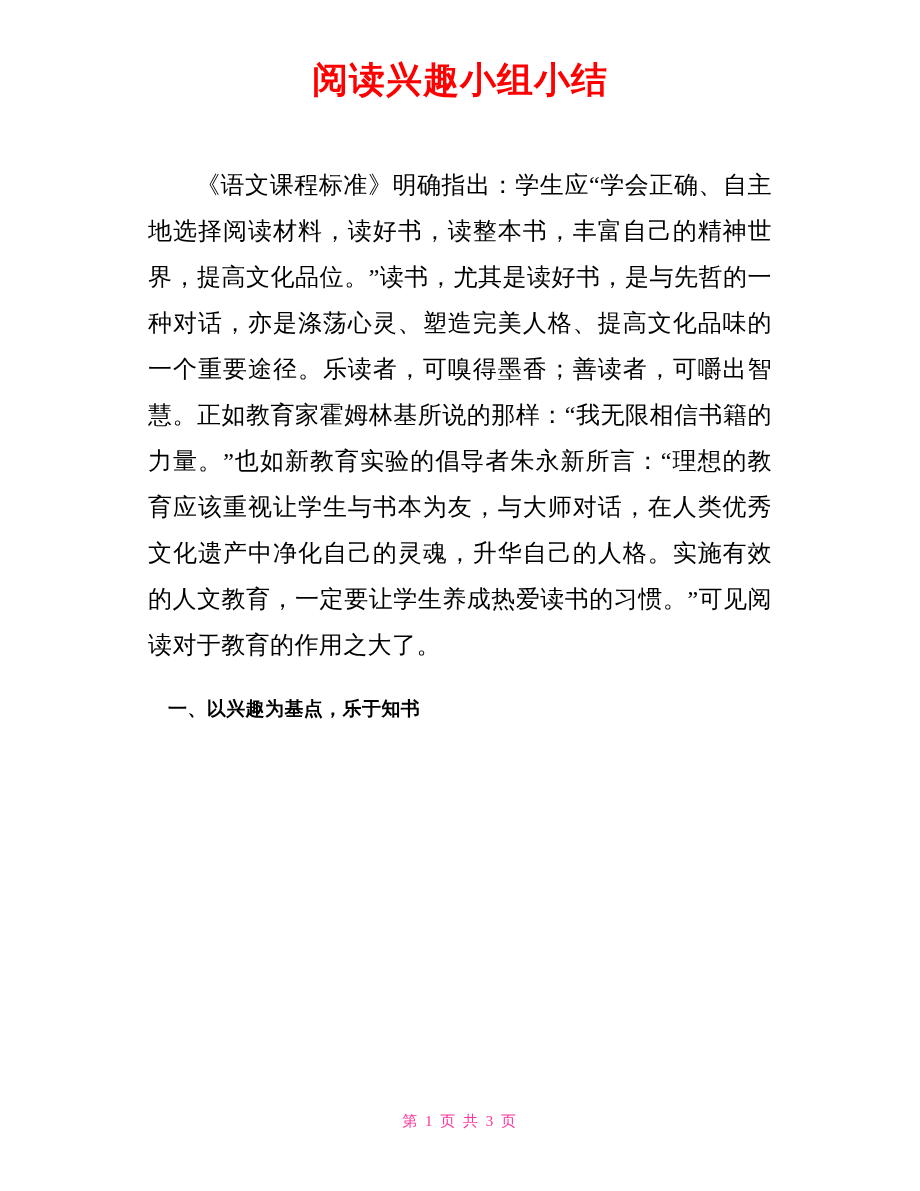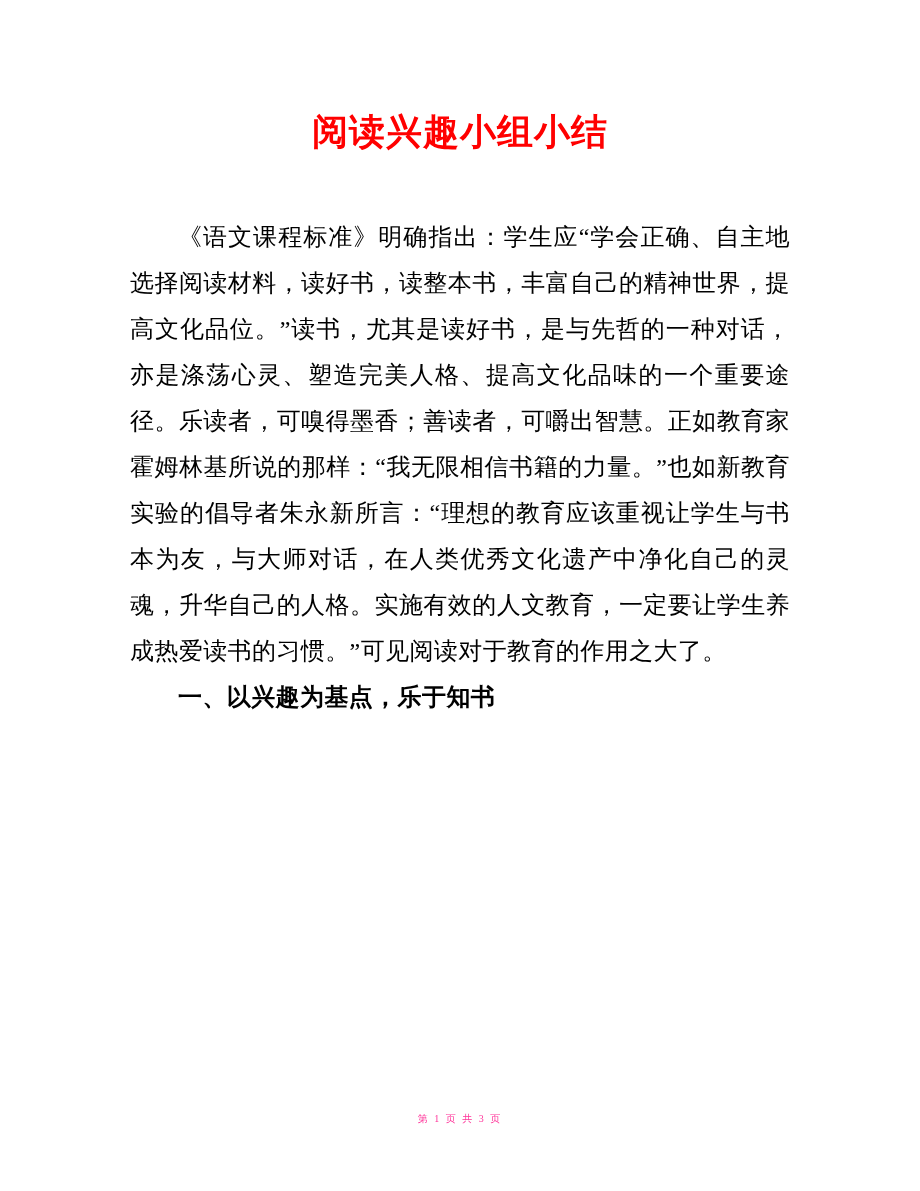--- a/index.html
+++ b/index.html
@@ -11,58 +11,58 @@
     position: relative;
     width: 920px;
     height: 1191px;
     background: #ffffff;
     overflow: hidden;
     font-family: "Liberation Serif", serif;
     color: #000000;
   }
   .doc-title {
     margin: 0;
-    padding-top: 110px;
+    padding-top: 58px;
     text-align: center;
     color: #FF0000;
     font-family: "Liberation Sans", sans-serif;
     font-weight: bold;
     font-size: 36px;
     line-height: 44px;
     letter-spacing: 1px;
   }
   .content {
     width: 660px;
     margin: 60px auto 0 auto;
   }
   .content p {
-    margin: 0;
+    margin: 18px;
     font-size: 24px;
     line-height: 46px;
     letter-spacing: 0.4px;
     text-align: justify;
     text-justify: inter-ideograph;
     text-indent: 2em;
     word-break: break-all;
   }
   .section-heading {
     margin: 0;
-    font-size: 24px;
+    font-size: 19px;
     line-height: 46px;
     letter-spacing: 0.4px;
     font-weight: bold;
     text-indent: 2em;
   }
   .page-footer {
     position: absolute;
     top: 1112px;
     left: 0;
     right: 0;
     text-align: center;
-    font-size: 10px;
+    font-size: 15px;
     letter-spacing: 2px;
     color: #FF3399;
   }
 </style>
 </head>
 <body>
 
 <div class="page">
   <h1 class="doc-title">阅读兴趣小组小结</h1>
 

